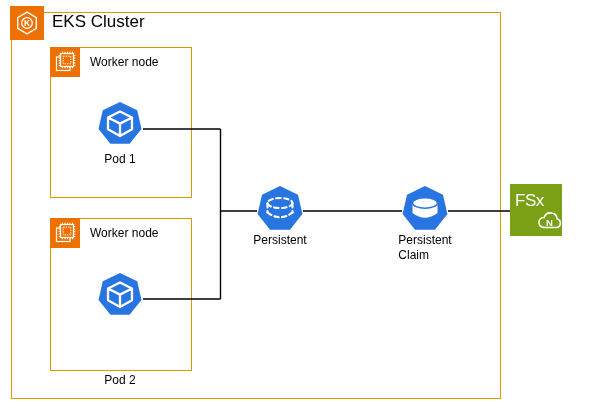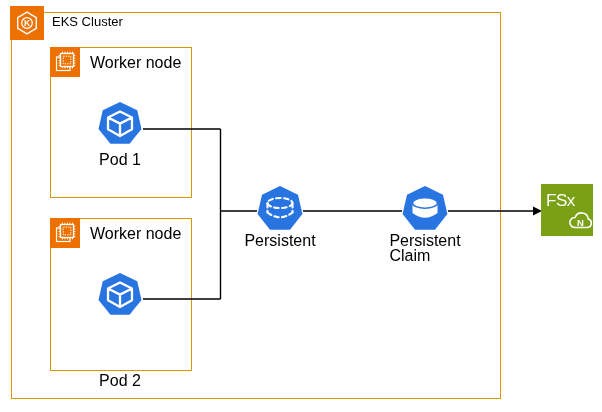--- a/index.html
+++ b/index.html
@@ -20,26 +20,26 @@
     overflow:hidden;
   }
   .abs{position:absolute;}
   .group-box{
     position:absolute;
     border:1px solid var(--border-orange);
     background:transparent;
   }
   .label{
     position:absolute;
-    font-size:16px;
+    font-size:12px;
     line-height:15px;
     color:#000;
     white-space:nowrap;
   }
-  .eks-label{font-size:13px;line-height:16px;}
+  .eks-label{font-size:17px;line-height:16px;}
   .centered{transform:translateX(-50%);}
   svg{display:block;}
   .connectors{position:absolute;left:0;top:0;pointer-events:none;}
 </style>
 </head>
 <body>
 
 <div class="canvas">
 
   <div class="group-box" style="left:11px;top:12px;width:490px;height:387px;"></div>
@@ -129,21 +129,21 @@
       <polygon points="24,1 41.98,9.66 46.42,29.12 33.98,44.72 14.02,44.72 1.58,29.12 6.02,9.66" fill="#2875E2"></polygon>
       <path d="M11.5 18 L36.5 18 L36.5 28 Q24 37.5 11.5 28 Z" fill="#ffffff"></path>
       <ellipse cx="24" cy="18" rx="12.5" ry="5.2" fill="#ffffff" stroke="#2875E2" stroke-width="1.4"></ellipse>
     </svg>
   </div>
   <div class="label centered" style="left:425px;top:233px;">
     <div>Persistent</div>
     <div>Claim</div>
   </div>
 
-  <div class="abs" style="left:541px;top:184px;">
+  <div class="abs" style="left:510px;top:184px;">
     <svg width="52" height="52" viewBox="0 0 52 52">
       <rect x="0" y="0" width="52" height="52" fill="#7AA116"></rect>
       <text x="5" y="22" font-size="17" font-family="Liberation Sans, sans-serif" fill="#ffffff" letter-spacing="-0.5">FSx</text>
       <path d="M33.5 43.5 h12.5 a4.3 4.3 0 0 0 1.3 -8.4 a6.8 6.8 0 0 0 -13.2 -1.6 a4.9 4.9 0 0 0 -0.6 9.9 z" fill="none" stroke="#ffffff" stroke-width="1.6" stroke-linejoin="round"></path>
       <text x="39.5" y="41.5" text-anchor="middle" font-size="9.5" font-weight="bold" font-family="Liberation Sans, sans-serif" fill="#ffffff">N</text>
     </svg>
   </div>
 
 </div>
 

